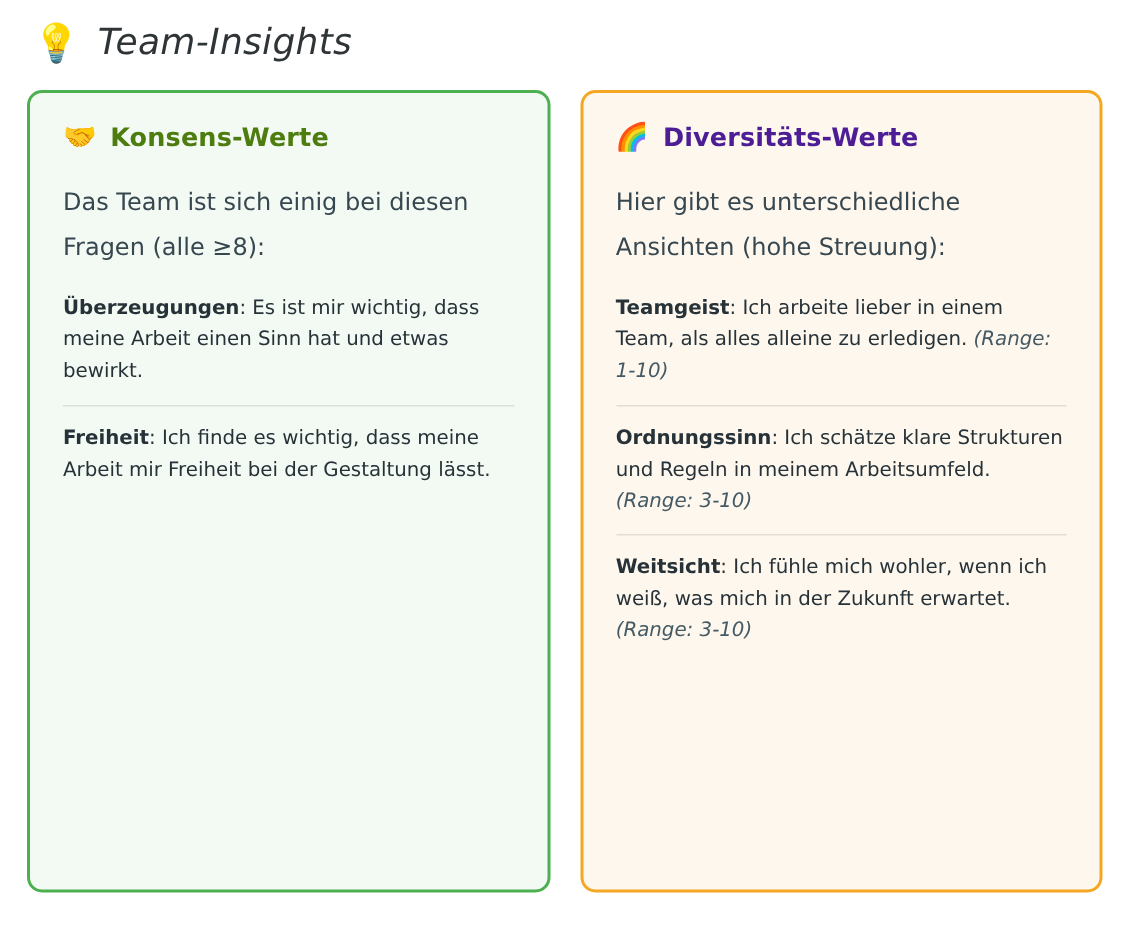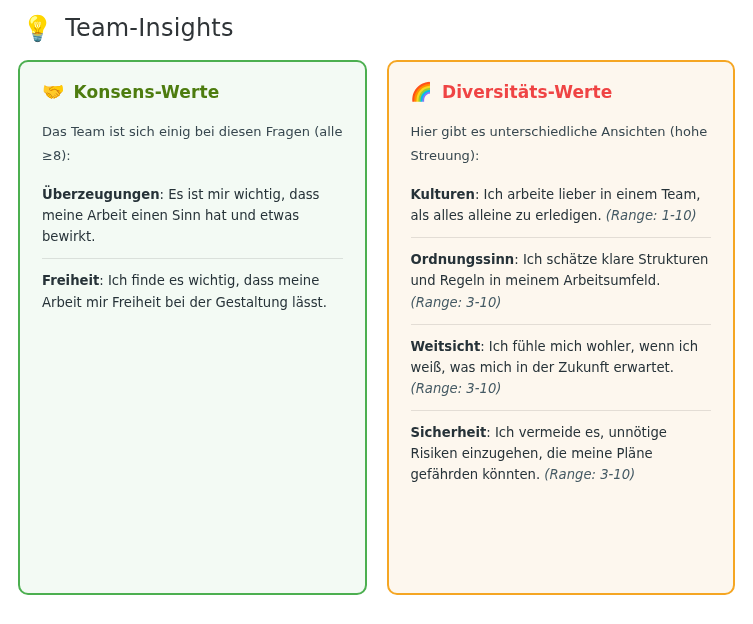--- a/index.html
+++ b/index.html
@@ -31,20 +31,21 @@
     font-size: 25px;
     line-height: 1;
   }
   .page-title h1 {
     margin: 0;
     font-size: 24px;
     font-weight: 400;
     letter-spacing: 0.2px;
     color: #2f3437;
     font-family: "DejaVu Sans", "Liberation Sans", sans-serif;
+    font-style: italic;
   }
   .columns {
     display: flex;
     gap: 20px;
     align-items: flex-start;
   }
   .card {
     box-sizing: border-box;
     width: 349px;
     border-radius: 10px;
@@ -71,24 +72,24 @@
     font-size: 18px;
     line-height: 1;
   }
   .card-head h2 {
     margin: 0;
     font-size: 17px;
     font-weight: 700;
     letter-spacing: 0.1px;
   }
   .card.consensus h2 { color: #4d7c0f; }
-  .card.diversity h2 { color: #ef4444; }
+  .card.diversity h2 { color: #4c1d95; }
 
   .intro {
-    font-size: 13px;
+    font-size: 16px;
     line-height: 1.85;
     color: #37474f;
     margin: 0 0 16px 0;
   }
   .item {
     font-size: 13.2px;
     line-height: 1.6;
     color: #263238;
     padding: 0 0 11px 0;
     margin: 0 0 11px 0;
@@ -135,27 +136,24 @@
     </section>
 
     <section class="card diversity">
       <div class="card-head">
         <span class="emoji">🌈</span>
         <h2>Diversitäts-Werte</h2>
       </div>
       <p class="intro">Hier gibt es unterschiedliche Ansichten (hohe Streuung):</p>
 
       <div class="item">
-        <span class="term">Kulturen</span><span>: Ich arbeite lieber in einem Team, als alles alleine zu erledigen. </span><span class="range">(Range: 1-10)</span>
+        <span class="term">Teamgeist</span><span>: Ich arbeite lieber in einem Team, als alles alleine zu erledigen. </span><span class="range">(Range: 1-10)</span>
       </div>
       <div class="item">
         <span class="term">Ordnungssinn</span><span>: Ich schätze klare Strukturen und Regeln in meinem Arbeitsumfeld. </span><span class="range">(Range: 3-10)</span>
       </div>
       <div class="item">
         <span class="term">Weitsicht</span><span>: Ich fühle mich wohler, wenn ich weiß, was mich in der Zukunft erwartet. </span><span class="range">(Range: 3-10)</span>
       </div>
-      <div class="item">
-        <span class="term">Sicherheit</span><span>: Ich vermeide es, unnötige Risiken einzugehen, die meine Pläne gefährden könnten. </span><span class="range">(Range: 3-10)</span>
-      </div>
     </section>
 
   </div>
 </div>
 
 </body></html>

